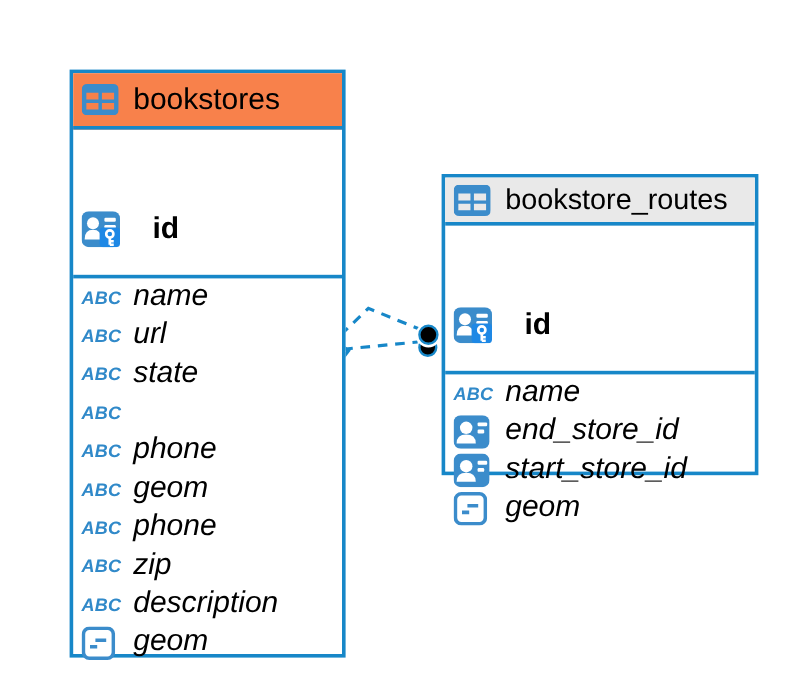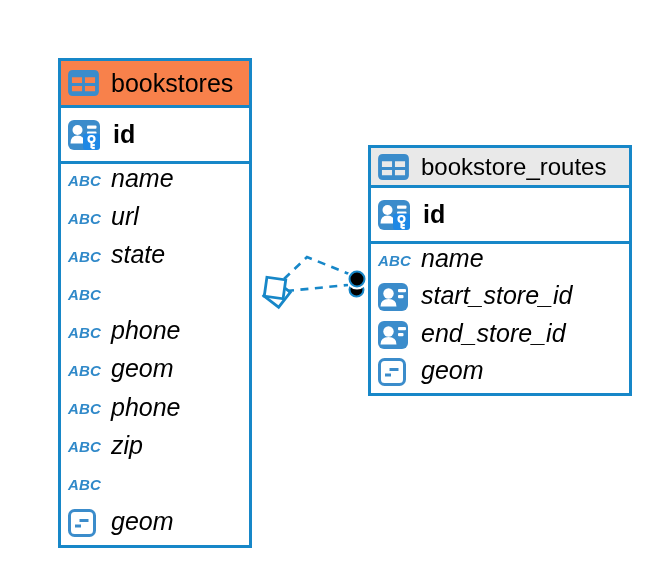--- a/index.html
+++ b/index.html
@@ -16,42 +16,43 @@
     color:#000;
   }
   .erd-table{
     position:absolute;
     border:3px solid var(--accent);
     background:#fff;
     box-sizing:border-box;
     display:flex;
     flex-direction:column;
   }
-  #table-bookstores{left:58px;top:58px;width:194px;height:490px;}
+  #table-bookstores{left:58px;top:58px;width:230px;height:490px;}
   #table-bookstore-routes{left:368px;top:145px;width:264px;height:251px;}
 
   .tbl-header{
     display:flex;align-items:center;gap:9px;
     padding:0 7px;
     border-bottom:3px solid var(--accent);
     font-size:25px;
     flex:0 0 auto;
     white-space:nowrap;
     overflow:hidden;
   }
   #table-bookstores .tbl-header{height:44px;}
   #table-bookstore-routes .tbl-header{height:37px;font-size:24px;}
 
   .pk-row{
-    display:flex;align-items:center;gap:11px;
-    padding:4px 7px;
+    display:flex;align-items:center;gap:25px;
+    padding:16px 7px;
     border-bottom:3px solid var(--accent);
     font-weight:bold;
     flex:0 0 45px;
     font-size:25px;
+    margin-top:44px;
   }
   .col-row{
     display:flex;align-items:flex-start;gap:9px;
     padding:0 7px;
     flex:1 1 auto;
     font-size:25px;
     font-style:italic;
   }
   .icon-box{
     flex:0 0 34px;width:34px;height:32px;
@@ -185,20 +186,21 @@
   <div class="col-row">
     <span class="icon-box">
         <span class="abc">ABC</span>
       </span>
     <span class="col-label">zip</span>
   </div>
   <div class="col-row">
     <span class="icon-box">
         <span class="abc">ABC</span>
       </span>
+    <span class="col-label">description</span>
   </div>
   <div class="col-row">
     <span class="icon-box">
       <svg width="28" height="28">
           <use href="#sym-geom"></use>
         </svg>
     </span>
     <span class="col-label">geom</span>
   </div>
 </div>
@@ -225,29 +227,29 @@
         <span class="abc">ABC</span>
       </span>
     <span class="col-label">name</span>
   </div>
   <div class="col-row">
     <span class="icon-box">
       <svg width="30" height="28">
           <use href="#sym-fk"></use>
         </svg>
     </span>
-    <span class="col-label">start_store_id</span>
+    <span class="col-label">end_store_id</span>
   </div>
   <div class="col-row">
     <span class="icon-box">
       <svg width="30" height="28">
           <use href="#sym-fk"></use>
         </svg>
     </span>
-    <span class="col-label">end_store_id</span>
+    <span class="col-label">start_store_id</span>
   </div>
   <div class="col-row">
     <span class="icon-box">
       <svg width="28" height="28">
           <use href="#sym-geom"></use>
         </svg>
     </span>
     <span class="col-label">geom</span>
   </div>
 </div>

